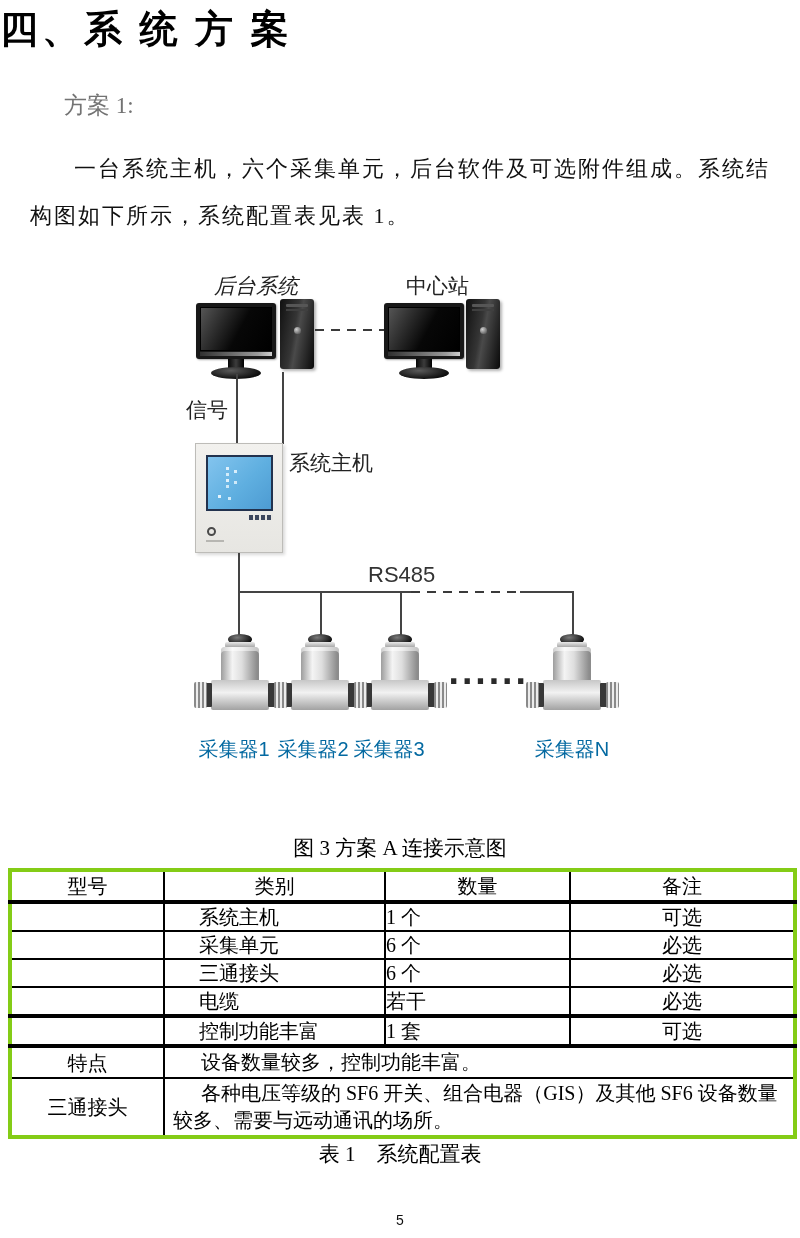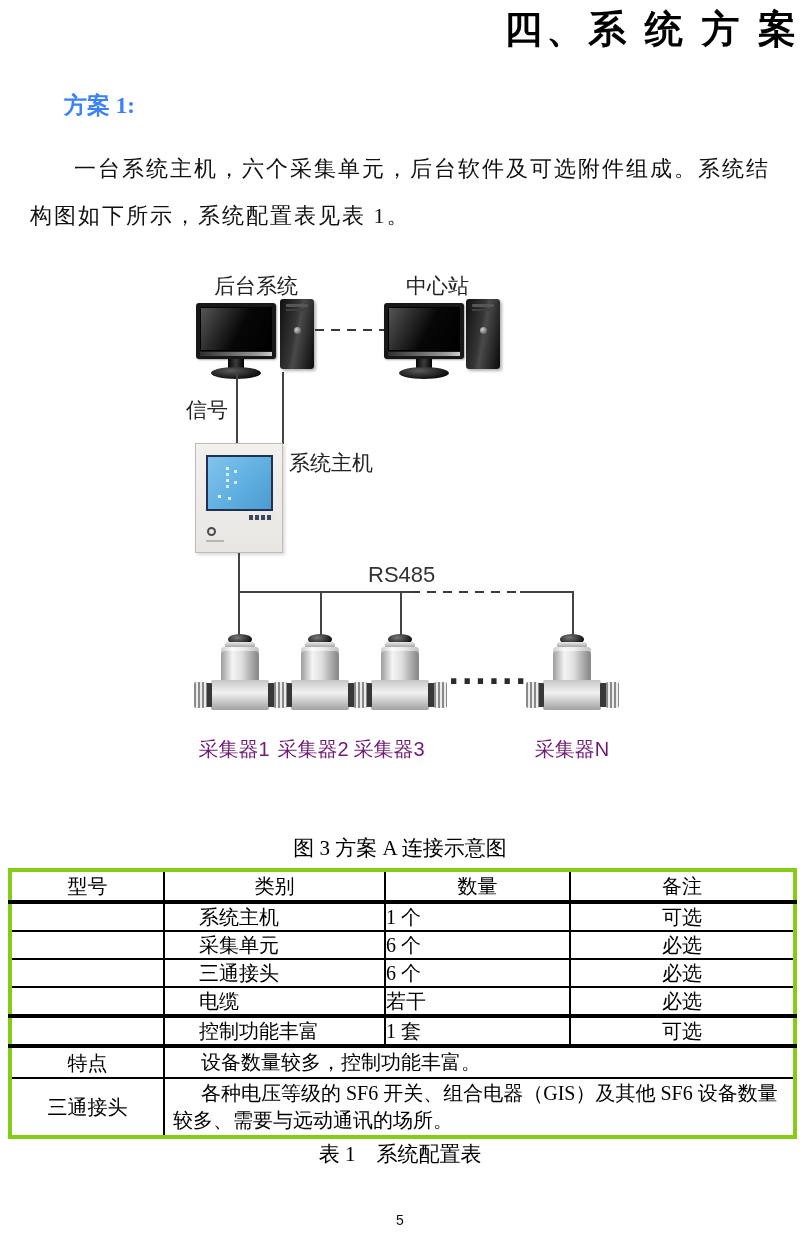--- a/index.html
+++ b/index.html
@@ -6,26 +6,26 @@
   html,body { background:#ffffff; }
   .page {
     position:relative; width:800px; height:1238px; margin:0 auto;
     background:#ffffff; color:#000;
     font-family:"Liberation Serif","DejaVu Serif",serif;
     overflow:hidden;
   }
   
   .doc-title {
     position:absolute; top:4px; left:0; width:100%;
-    text-align:right; font-family:Liberation Sans, sans-serif;
+    text-align:left; font-family:Liberation Serif, serif;
     font-weight:bold; font-size:38px; letter-spacing:4px; color:#000;
   }
   .plan-heading {
     position:absolute; top:90px; left:64px;
-    font-size:23px; font-weight:bold; color:#3b82f6;
+    font-size:23px; font-weight:normal; color:#737373;
   }
   .paragraph {
     position:absolute; top:145px; left:30px; width:745px;
     font-size:22px; line-height:47px; letter-spacing:2px;
     text-indent:44px; text-align:left; color:#111;
   }
   
   .diagram { position:absolute; top:0; left:0; width:800px; height:800px; }
   .dlabel {
     position:absolute; font-family:"Liberation Sans","DejaVu Sans",sans-serif;
@@ -98,21 +98,21 @@
     background:linear-gradient(90deg,#9d9d9d 0%,#f4f4f4 30%,#dedede 55%,#8c8c8c 95%);
     box-shadow:inset 0 4px 0 rgba(255,255,255,.5), inset 0 -3px 0 rgba(0,0,0,.12); }
   .c-base { position:absolute; left:17px; top:46px; width:58px; height:30px; border-radius:2px;
     background:linear-gradient(180deg,#c7c7c7 0%,#f2f2f2 42%,#a2a2a2 100%); }
   .c-ring { position:absolute; top:49px; width:7px; height:24px; background:#383838; border-radius:1px; }
   .c-fit { position:absolute; top:48px; width:13px; height:26px; border-radius:2px;
     background:repeating-linear-gradient(90deg,#8a8a8a 0 2px,#ececec 2px 4px); }
   .ring-l { left:11px; } .fit-l { left:0; }
   .ring-r { left:74px; } .fit-r { left:80px; }
   .collector-label { position:absolute; top:736px; width:92px; text-align:center;
-    font-family:"Liberation Sans","DejaVu Sans",sans-serif; font-size:20px; color:#701a75; }
+    font-family:"Liberation Sans","DejaVu Sans",sans-serif; font-size:20px; color:#0369a1; }
   .dots { position:absolute; left:448px; top:656px; width:130px;
     font-family:"DejaVu Sans",sans-serif; font-weight:bold; font-size:30px;
     letter-spacing:2px; color:#2a2a2a; }
   
   .fig-caption, .table-caption {
     position:absolute; left:0; width:100%; text-align:center;
     font-size:21px; color:#000;
   }
   .fig-caption { top:834px; }
   .table-caption { top:1140px; }
@@ -148,21 +148,21 @@
 <body>
 
 <div class="page">
 
   <div class="doc-title">四、系 统 方 案</div>
   <div class="plan-heading">方案 1:</div>
   <div class="paragraph">一台系统主机，六个采集单元，后台软件及可选附件组成。系统结构图如下所示，系统配置表见表 1。</div>
 
   <div class="diagram">
 
-    <div class="dlabel" style="left:214px; top:272px;">后台系统</div>
+    <div class="dlabel" style="left:214px; top:272px;font-style:italic;">后台系统</div>
     <div class="dlabel" style="left:406px; top:272px;">中心站</div>
 
     <div>
       <div class="monitor" style="left:196px; top:303px;">
         <div class="screen"></div>
         <div class="chin"></div>
       </div>
       <div class="stand-neck" style="left:228px; top:359px;"></div>
       <div class="stand-base" style="left:211px; top:367px;"></div>
       <div class="tower" style="left:280px; top:299px;">

